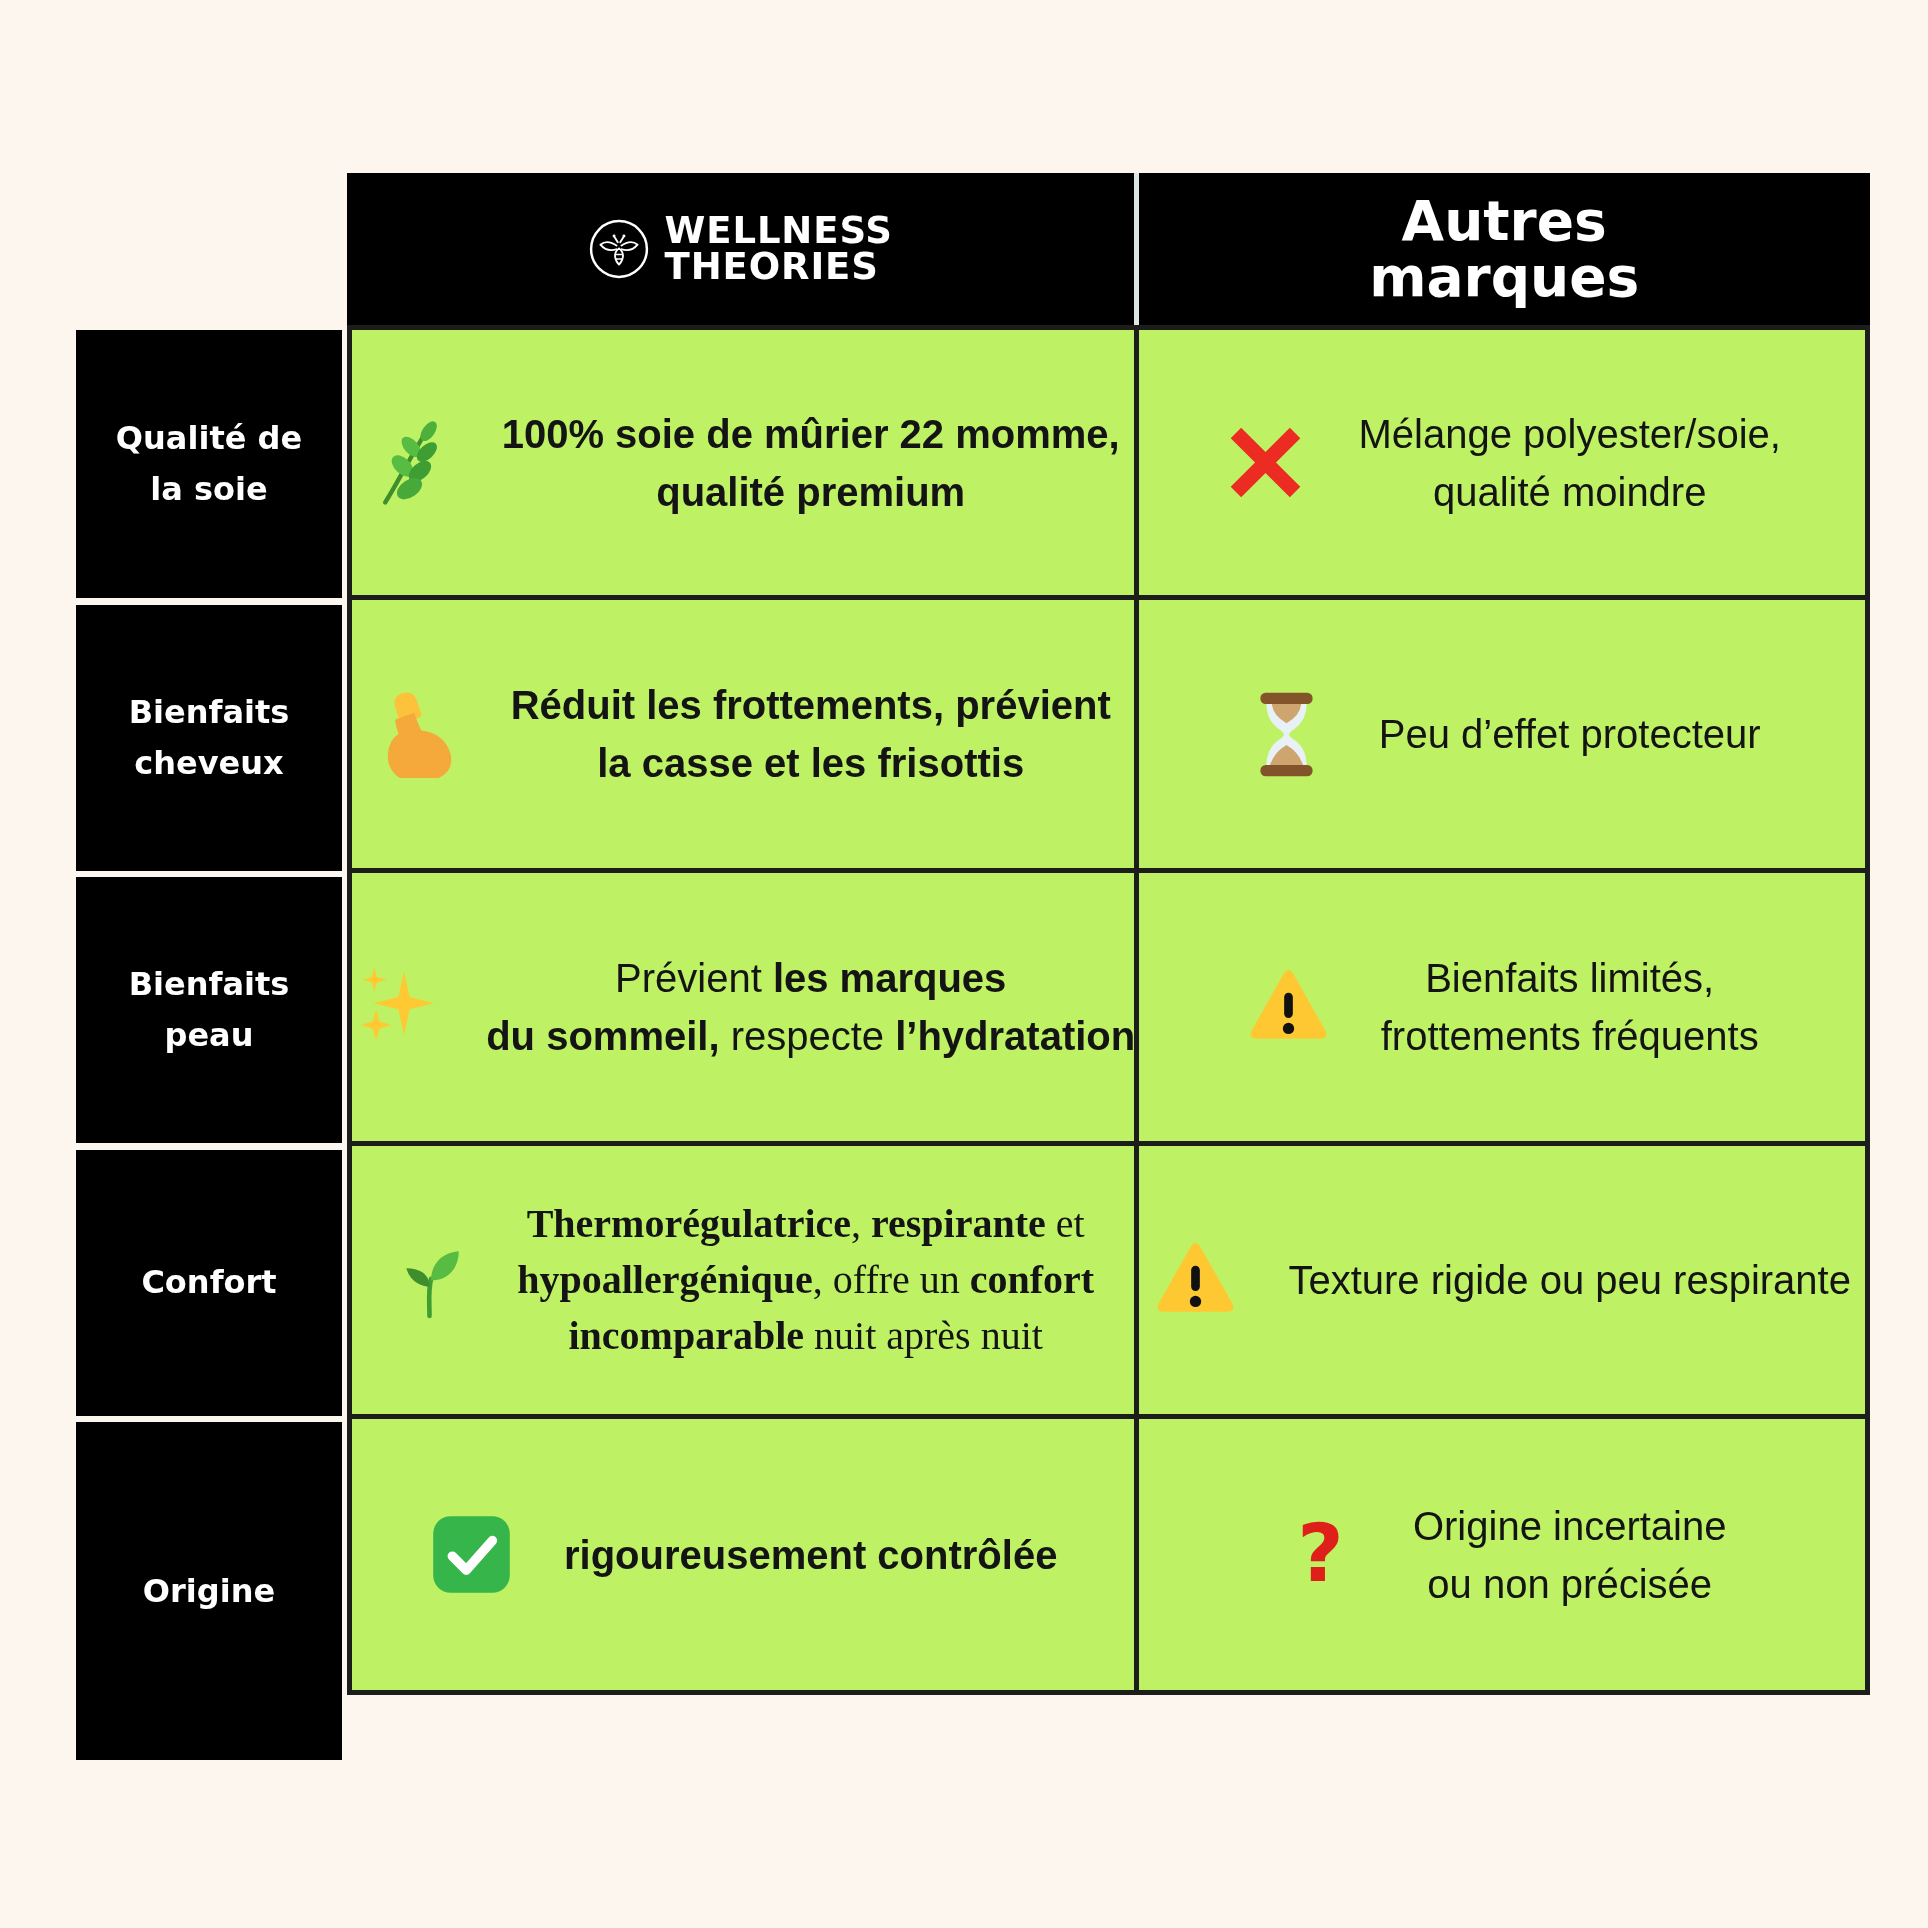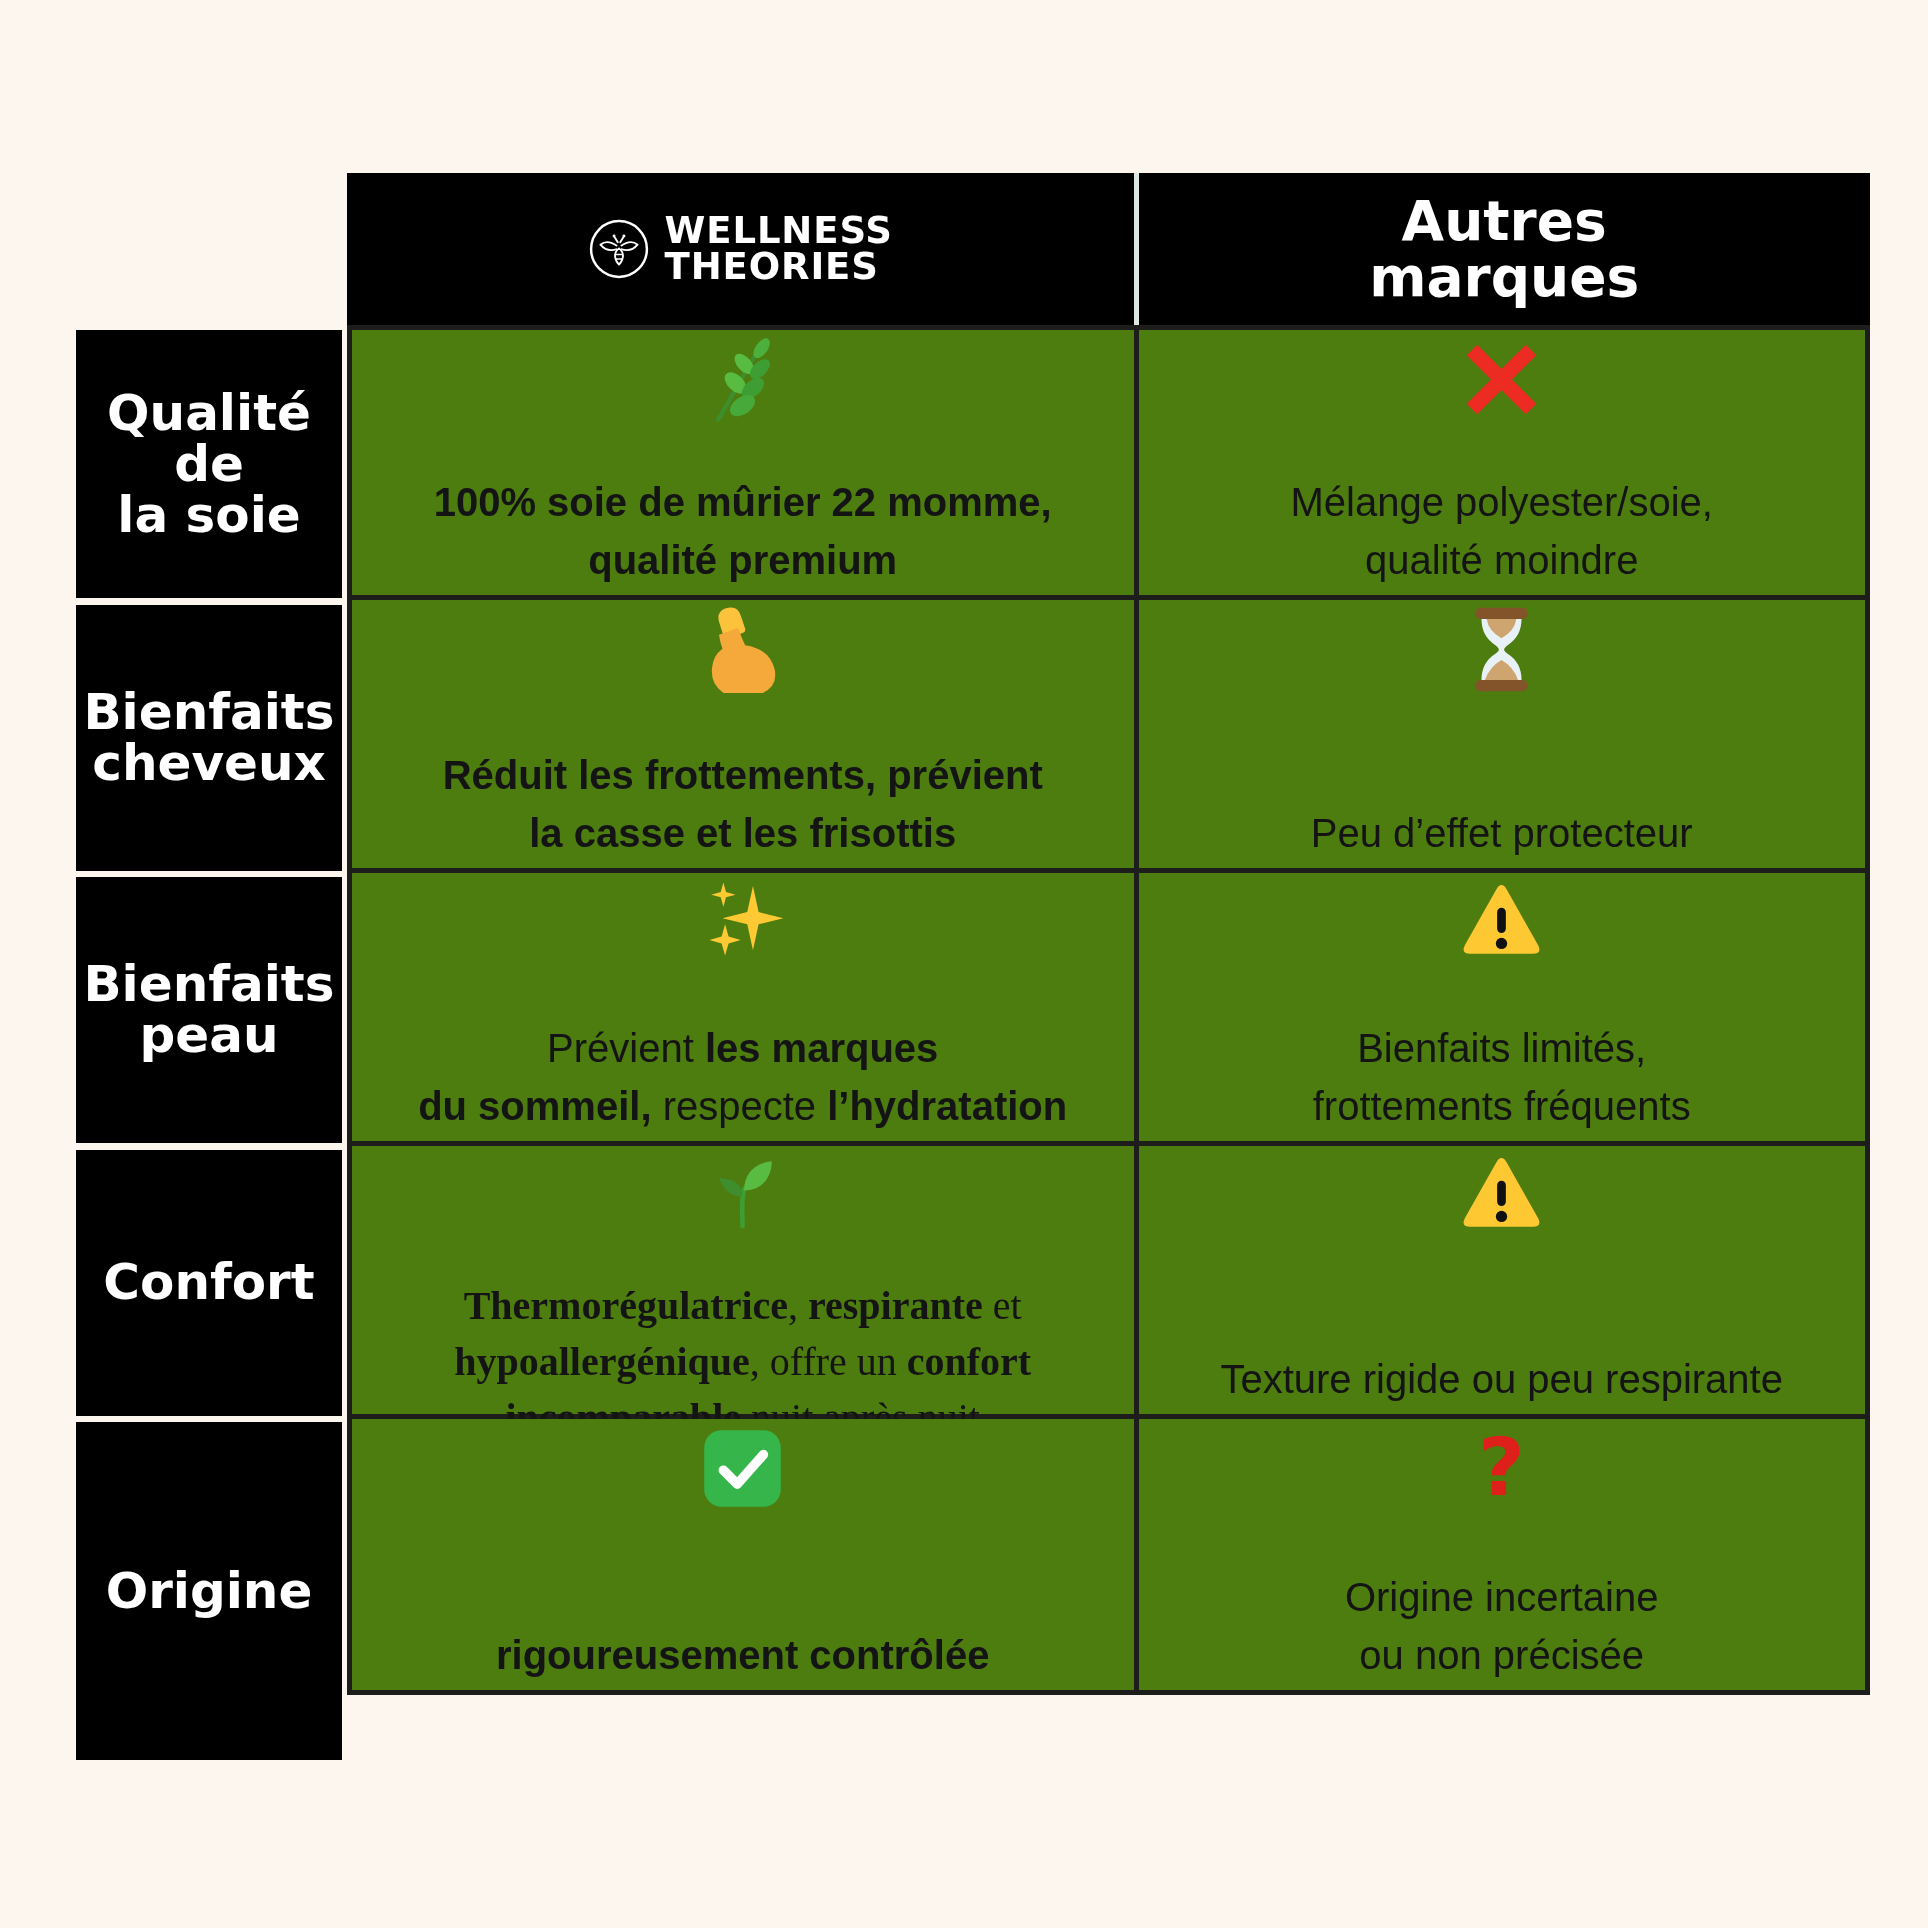--- a/index.html
+++ b/index.html
@@ -12,21 +12,21 @@
   .stage{position:relative;width:1928px;height:1928px;background:#FDF6EE;overflow:hidden;}
   .table-wrap{position:absolute;left:76px;top:173px;display:flex;align-items:flex-start;}
 
   
   .label-col{width:266px;margin-right:4.7px;display:flex;flex-direction:column;}
   .label-spacer{height:157px;}
   .label-cell{
     background:#000;color:#fff;height:266px;margin-bottom:6.6px;
     display:flex;flex-direction:column;align-items:center;justify-content:center;
     font-family:"DejaVu Sans","Liberation Sans",sans-serif;
-    font-weight:bold;font-size:50px;line-height:51px;text-align:center;
+    font-weight:bold;font-size:32px;line-height:51px;text-align:center;
   }
   .label-col .label-cell:nth-child(2){height:268px;}
   .label-col .label-cell:last-child{height:338px;margin-bottom:0;}
 
   
   .content-grid{
     display:grid;
     grid-template-columns:792px 731px;
     grid-template-rows:152px 275px 273px 273px 273px 276px;
   }
@@ -36,23 +36,23 @@
   .brand-name{display:flex;flex-direction:column;align-items:flex-start;
     font-family:"DejaVu Sans","Liberation Sans",sans-serif;
     font-weight:bold;font-size:37px;line-height:36px;letter-spacing:0.9px;}
   .logo{width:62px;height:62px;display:inline-flex;}
   .logo svg{width:100%;height:100%;}
   .comp-header{flex-direction:column;
     font-family:"DejaVu Sans","Liberation Sans",sans-serif;
     font-weight:bold;font-size:55px;line-height:56px;}
 
   .content-cell{
-    background:#4d7c0f;color:#141414;
+    background:#bef264;color:#141414;
     border-bottom:5.6px solid #1D1D1B;border-right:5.6px solid #1D1D1B;
-    display:flex;flex-direction:column;align-items:center;justify-content:space-between;
+    display:flex;flex-direction:row;align-items:center;justify-content:center;
     text-align:center;font-size:40px;line-height:58px;gap:49px;
     padding:5.6px 9.4px;
   }
   .content-cell.col-left{border-left:5.6px solid #1D1D1B;}
   .content-cell.row-first{border-top:5.6px solid #1D1D1B;}
   .content-cell.tight{line-height:56px;font-family:Liberation Serif, serif;}
   .content-cell .cell-icon{width:87px;height:87px;flex:none;display:inline-flex;}
   .content-cell.tight .cell-icon{width:77px;height:77px;}
   .cell-icon svg{width:100%;height:100%;}
   .cell-text{display:block;}

